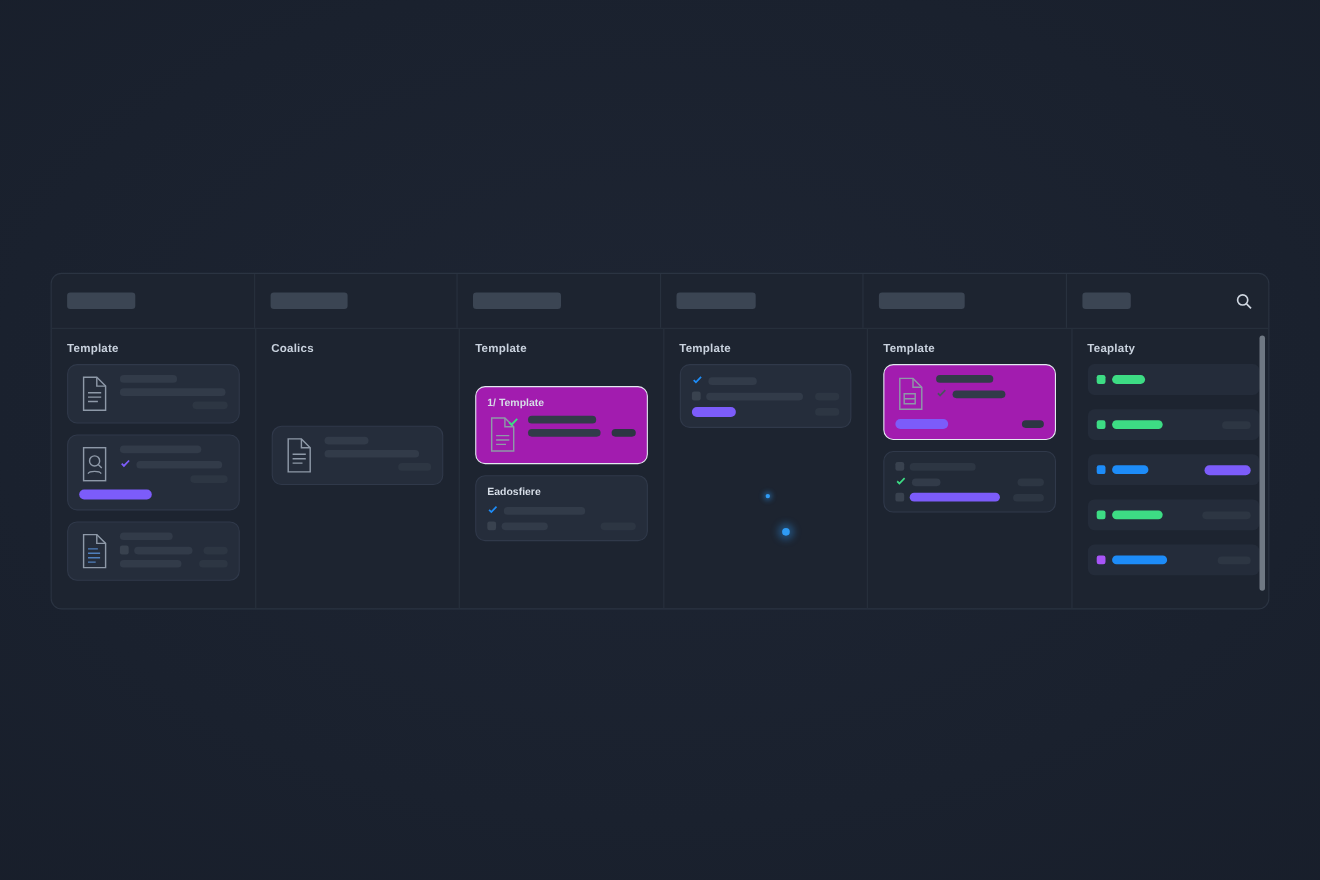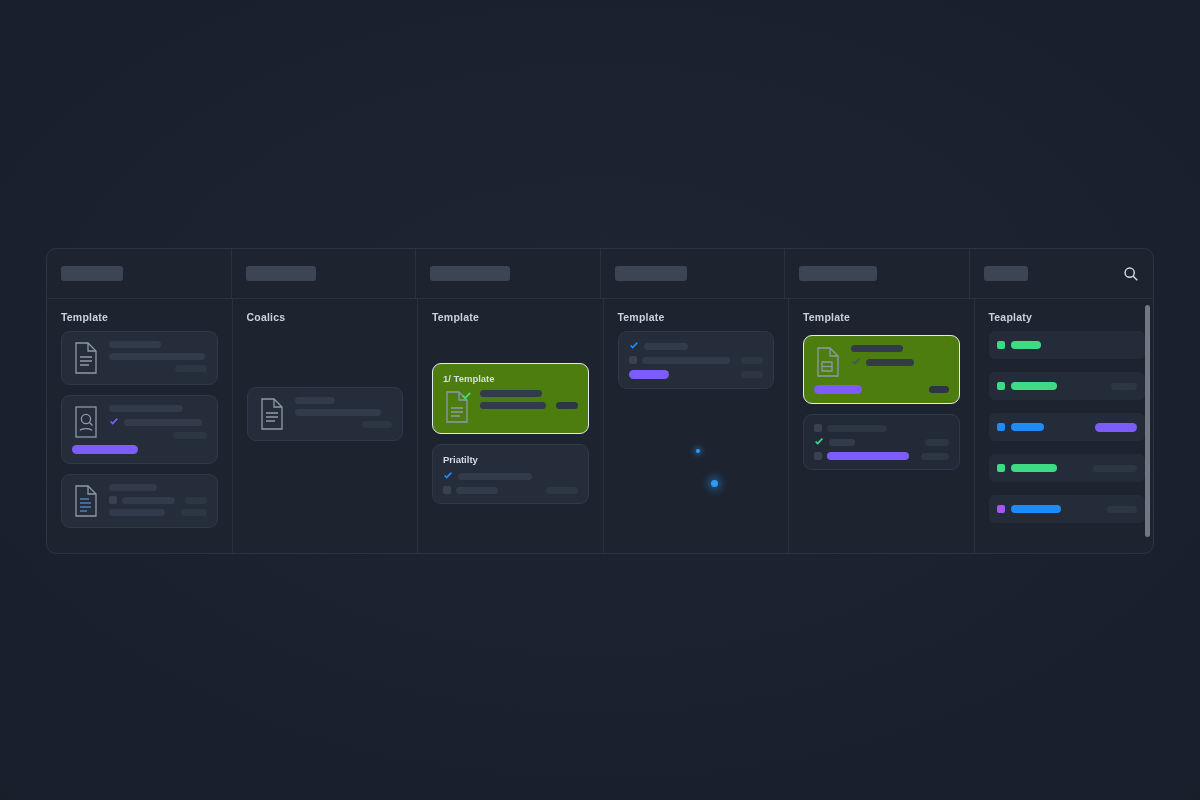--- a/index.html
+++ b/index.html
@@ -87,22 +87,21 @@
     background:#252d3b;
     border:1px solid #30394a;
     border-radius:9px;
     padding:9px 10px;
     margin-bottom:10px;
     position:relative;
   }
   .card.flat{ background:#222a37; }
   .card.selected{
     border:1.5px solid #e4e9f0;
-    background:#4d7c0f;
-    margin-top:12px;
+    background:#a21caf;
   }
   .card-title{
     font-size:9.5px;
     font-weight:bold;
     color:#d6dde7;
     margin-bottom:6px;
     white-space:nowrap;
     overflow:hidden;
   }
 
@@ -382,21 +381,21 @@
               </div>
               <div class="card-row">
                 <div class="bar dim" style="width: 66px;"></div>
                 <div style="flex: 1 1 auto;"></div>
                 <div class="bar faint" style="width: 22px;"></div>
               </div>
             </div>
           </div>
         </div>
         <div class="card">
-          <div class="card-title">Priatilty</div>
+          <div class="card-title">Eadosfiere</div>
           <div class="card-body">
             <div class="card-lines">
               <div class="card-row">
                 <span class="check ">
                   <svg viewBox="0 0 12 12" fill="currentColor">
                     <path d="M1.3 6.1 4.4 9.2 10.7 2.6 9.4 1.3 4.4 6.4 2.6 4.7z"></path>
                   </svg>
                 </span>
                 <div class="bar dim" style="width: 74px;"></div>
               </div>

